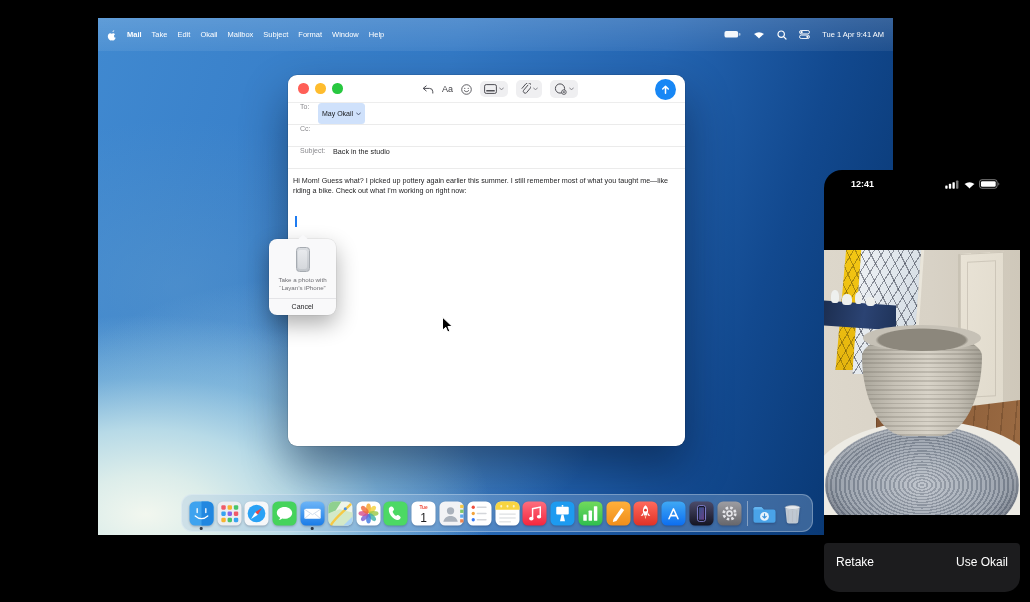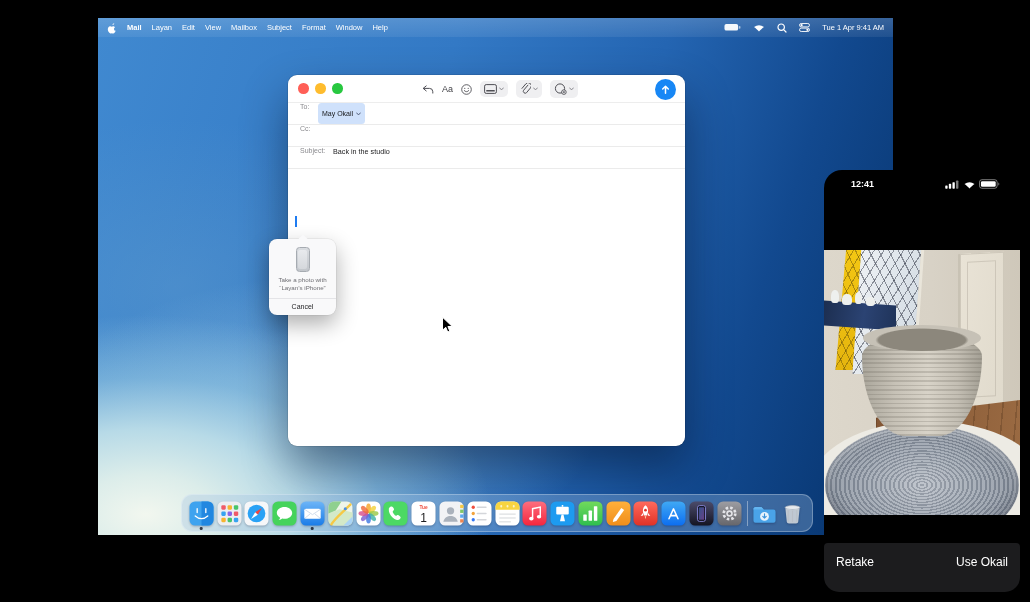--- a/index.html
+++ b/index.html
@@ -7,21 +7,21 @@
 
   
   .mac-screen{position:absolute;left:98px;top:18px;width:795px;height:517px;overflow:hidden;
     background:
       radial-gradient(62% 55% at 6% 96%, #f2f7ef 0%, #dcedea 14%, #b7dae7 30%, rgba(150,200,225,.55) 48%, rgba(120,175,215,0) 70%),
       radial-gradient(50% 40% at 28% 78%, rgba(175,218,236,.55), rgba(175,218,236,0) 70%),
       radial-gradient(45% 45% at 10% 52%, rgba(95,155,205,.45), rgba(95,155,205,0) 72%),
       linear-gradient(108deg,#4089d0 0%,#3379c5 38%,#2465b2 60%,#12498f 78%,#0a3a77 92%,#083063 100%);}
 
   
-  .menubar{position:absolute;left:0;top:0;right:0;height:19px;display:flex;align-items:center;
+  .menubar{position:absolute;left:0;top:0;right:0;height:33px;display:flex;align-items:center;
     padding:0 9px;background:linear-gradient(rgba(255,255,255,.17),rgba(255,255,255,.07));
     color:#fff;font-size:7.5px}
   .menu-items{display:flex;gap:10px;margin-left:10px}
   .menu-item{cursor:default;white-space:nowrap}
   .menu-item.bold{font-weight:bold}
   .menu-right{margin-left:auto;display:flex;align-items:center;gap:12px}
   .menu-right svg{display:block}
   .clock{white-space:nowrap;font-size:7.5px}
   .apple{display:flex;align-items:center}
 
@@ -133,23 +133,23 @@
 
   <div class="menubar">
     <span class="apple">
       <svg width="10" height="12" viewBox="0 0 11 13">
           <path d="M8 1.2c-.1 1-.9 1.8-1.9 1.9C6 2 7 1.2 8 1.2z" fill="#fff"></path>
           <path d="M9.7 9.3c-.3.8-.7 1.5-1.2 2.1-.5.7-1 1.1-1.7 1.1-.6 0-.8-.3-1.5-.3s-1 .3-1.5.3c-.7 0-1.2-.5-1.7-1.2C1 10 .4 7.6 1.4 6c.5-.8 1.3-1.3 2.2-1.3.6 0 1.2.4 1.6.4.4 0 1.1-.5 1.8-.4.3 0 1.2.1 1.8 1-.1.1-1.1.7-1.1 1.9 0 1.5 1.3 2 1.3 2z" fill="#fff"></path>
         </svg>
     </span>
     <div class="menu-items">
         <span class="menu-item bold">Mail</span>
-        <span class="menu-item">Layan</span>
+        <span class="menu-item">Take</span>
         <span class="menu-item">Edit</span>
-        <span class="menu-item">View</span>
+        <span class="menu-item">Okail</span>
         <span class="menu-item">Mailbox</span>
         <span class="menu-item">Subject</span>
         <span class="menu-item">Format</span>
         <span class="menu-item">Window</span>
         <span class="menu-item">Help</span>
       </div>
     <div class="menu-right">
       <span>
           <svg width="17" height="9" viewBox="0 0 18 9">
             <rect x=".5" y=".8" width="14.5" height="7" rx="2" fill="#fff" opacity=".95"></rect>
@@ -246,20 +246,23 @@
       </span>
     </div>
     <div class="frow">
       <span class="flabel w-cc">Cc:</span>
     </div>
     <div class="frow">
       <span class="flabel w-subject">Subject:</span>
       <span class="fvalue">Back in the studio</span>
     </div>
 
+    <div class="mbody">
+      <span>Hi Mom! Guess what? I picked up pottery again earlier this summer. I still remember most of what you taught me—like riding a bike. Check out what I'm working on right now:</span>
+    </div>
     <div class="caret"></div>
   </div>
 
   <div class="popover">
     <div class="pop-phone"></div>
     <div class="pop-text">
       <span>Take a photo with</span><br>
       <span>“Layan’s iPhone”</span>
     </div>
     <div class="pop-div"></div>

